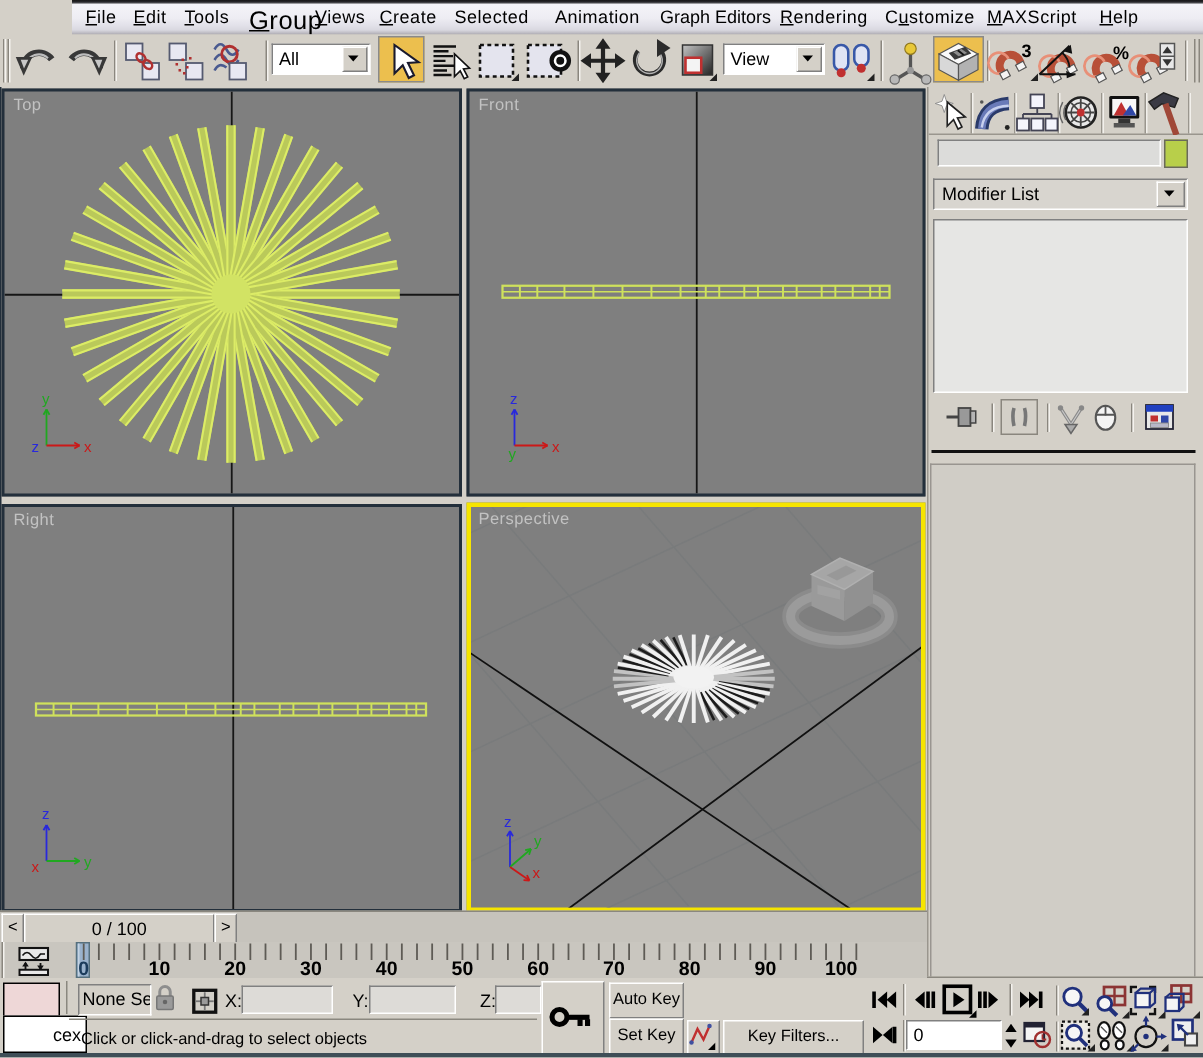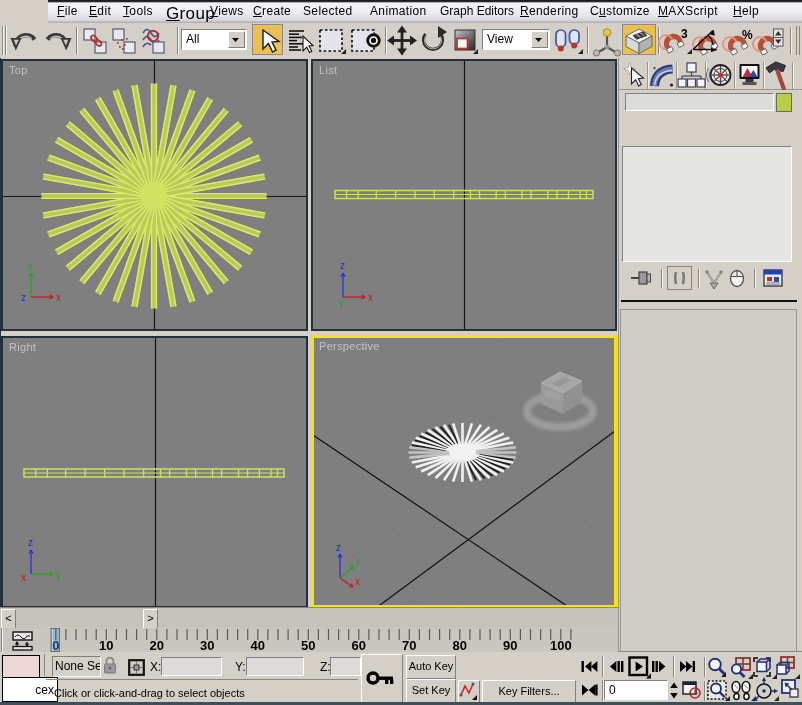--- a/index.html
+++ b/index.html
@@ -340,21 +340,21 @@
         <line x1="30" y1="236" x2="30" y2="212" stroke="#2828dd" stroke-width="1.2"></line>
         <line x1="30" y1="212" x2="32.0" y2="215.5" stroke="#2828dd" stroke-width="1.2"></line>
         <line x1="30" y1="212" x2="28.0" y2="215.5" stroke="#2828dd" stroke-width="1.2"></line>
         <text x="27" y="208" fill="#2828dd" font-size="10" font-family="Liberation Sans,sans-serif">z</text>
         <line x1="30" y1="236" x2="52" y2="236" stroke="#cc1818" stroke-width="1.2"></line>
         <line x1="52" y1="236" x2="48.5" y2="238.0" stroke="#cc1818" stroke-width="1.2"></line>
         <line x1="52" y1="236" x2="48.5" y2="234.0" stroke="#cc1818" stroke-width="1.2"></line>
         <text x="55" y="240" fill="#cc1818" font-size="10" font-family="Liberation Sans,sans-serif">x</text>
         <text x="26" y="245" fill="#20a820" font-size="10" font-family="Liberation Sans,sans-serif">y</text>
       </svg>
-    <div class="abs vplabel" style="left:6px;top:3px;">List</div>
+    <div class="abs vplabel" style="left:6px;top:3px;">Front</div>
   </div>
   <div class="abs" style="left:1px;top:278px;width:303px;height:268px;background:#7f7f7f;border:2px solid #232f3b;">
     <svg class="abs" style="left:0;top:0" width="303" height="268">
         <line x1="152.5" y1="0" x2="152.5" y2="268" stroke="#161616" stroke-width="1.2"></line>
         <rect x="21" y="131" width="260" height="8" fill="none" stroke="#cfe15c" stroke-width="1.5"></rect>
         <line x1="21" y1="135.0" x2="281" y2="135.0" stroke="#cfe15c" stroke-width="1"></line>
         <line x1="32.7" y1="131" x2="32.7" y2="139" stroke="#cfe15c" stroke-width="1.3"></line>
         <line x1="44.4" y1="131" x2="44.4" y2="139" stroke="#cfe15c" stroke-width="1.3"></line>
         <line x1="62.6" y1="131" x2="62.6" y2="139" stroke="#cfe15c" stroke-width="1.3"></line>
         <line x1="82.1" y1="131" x2="82.1" y2="139" stroke="#cfe15c" stroke-width="1.3"></line>
@@ -534,20 +534,28 @@
         <rect x="122" y="19" width="8" height="3" fill="#333"></rect>
         <rect x="119" y="22" width="14" height="3" fill="#555"></rect>
       </g>
       <g transform="translate(-27.5,-3) scale(1.22)">
         <polygon points="143,9 151,4 159,7 157,12 150,10 146,13" fill="#3a3a44" stroke="#222" stroke-width="0.8"></polygon>
         <line x1="152" y1="10" x2="158" y2="27" stroke="#a04838" stroke-width="3.4"></line>
       </g>
     </svg>
   <div class="abs sunken" style="left:6px;top:35px;width:147px;height:16px;background:#dcdcda;"></div>
   <div class="abs" style="left:157px;top:35px;width:14px;height:17px;background:#b8cf4a;border:1px solid #6a6a5a;"></div>
+  <div class="abs sunken" style="left:3px;top:61px;width:168px;height:19px;background:#d8d5cf;">
+    <div class="abs" style="left:5px;top:2px;font-size:12px;">Modifier List</div>
+    <div class="abs raised" style="right:1px;top:1px;width:17px;height:15px;background:#d4d0c8;">
+      <svg width="15" height="13">
+          <polygon points="4,5 11,5 7.5,9" fill="#000"></polygon>
+        </svg>
+    </div>
+  </div>
   <div class="abs sunken" style="left:3px;top:88px;width:168px;height:114px;background:#e6e6e4;"></div>
   <svg class="abs" style="left:0;top:206px" width="176" height="28">
       <line x1="12" y1="14" x2="20" y2="14" stroke="#444" stroke-width="2"></line>
       <rect x="20" y="8" width="8" height="12" fill="#999" stroke="#444" stroke-width="1.2"></rect>
       <rect x="28" y="10" width="3.5" height="8" fill="#b5b5b5" stroke="#444" stroke-width="1"></rect>
       <line x1="42.5" y1="5" x2="42.5" y2="24" stroke="#8a867e" stroke-width="1"></line>
       <line x1="43.5" y1="5" x2="43.5" y2="24" stroke="#f4f2ee" stroke-width="1"></line>
       <rect x="48.5" y="2.5" width="24" height="23" fill="none" stroke="#8a867e" stroke-width="1"></rect>
       <path d="M57,8 q-1.5,5 0,12" fill="none" stroke="#777" stroke-width="2.4"></path>
       <path d="M64,8 q1.5,5 0,12" fill="none" stroke="#777" stroke-width="2.4"></path>
@@ -568,20 +576,21 @@
       <rect x="148" y="13" width="5" height="4" fill="#c03030"></rect>
       <rect x="155" y="13" width="5" height="6" fill="#3048a8"></rect>
       <rect x="148" y="18" width="12" height="3" fill="#b8b8c8" stroke="#888" stroke-width="0.6"></rect>
     </svg>
   <div class="abs" style="left:2px;top:242px;width:176px;height:2px;background:#111;"></div>
   <div class="abs" style="left:1px;top:251px;width:175px;height:341px;background:#d0cdc6;border-top:1px solid #999590;border-left:1px solid #999590;border-right:1px solid #999590;"></div>
 </div>
 
 <div class="abs" style="left:0;top:607px;width:618px;height:21px;background:#c6c3bc;border-top:1px solid #8a877f;">
   <div class="abs raised" style="left:1px;top:1px;width:13px;height:18px;background:#d4d0c8;text-align:center;font-size:11px;line-height:17px;">&lt;</div>
+  <div class="abs raised" style="left:16px;top:1px;width:125px;height:18px;background:#d4d0c8;text-align:center;font-size:12px;line-height:18px;">0 / 100</div>
   <div class="abs raised" style="left:143px;top:1px;width:13px;height:18px;background:#d4d0c8;text-align:center;font-size:11px;line-height:17px;">&gt;</div>
 </div>
 
 <div class="abs" style="left:0;top:628px;width:618px;height:24px;background:#c9c6bf;">
   <svg class="abs" style="left:0;top:0" width="618" height="24">
       <line x1="1.5" y1="0" x2="1.5" y2="24" stroke="#8a867e" stroke-width="1"></line>
       <line x1="2.5" y1="0" x2="2.5" y2="24" stroke="#f4f2ee" stroke-width="1"></line>
       <rect x="13" y="4" width="19" height="8" fill="#e8e8e8" stroke="#111" stroke-width="1.4"></rect>
       <path d="M15,9 q3,-4 6,0 t6,-1 l3,0" fill="none" stroke="#111" stroke-width="1"></path>
       <line x1="17" y1="14" x2="17" y2="18" stroke="#111" stroke-width="1.2"></line>

